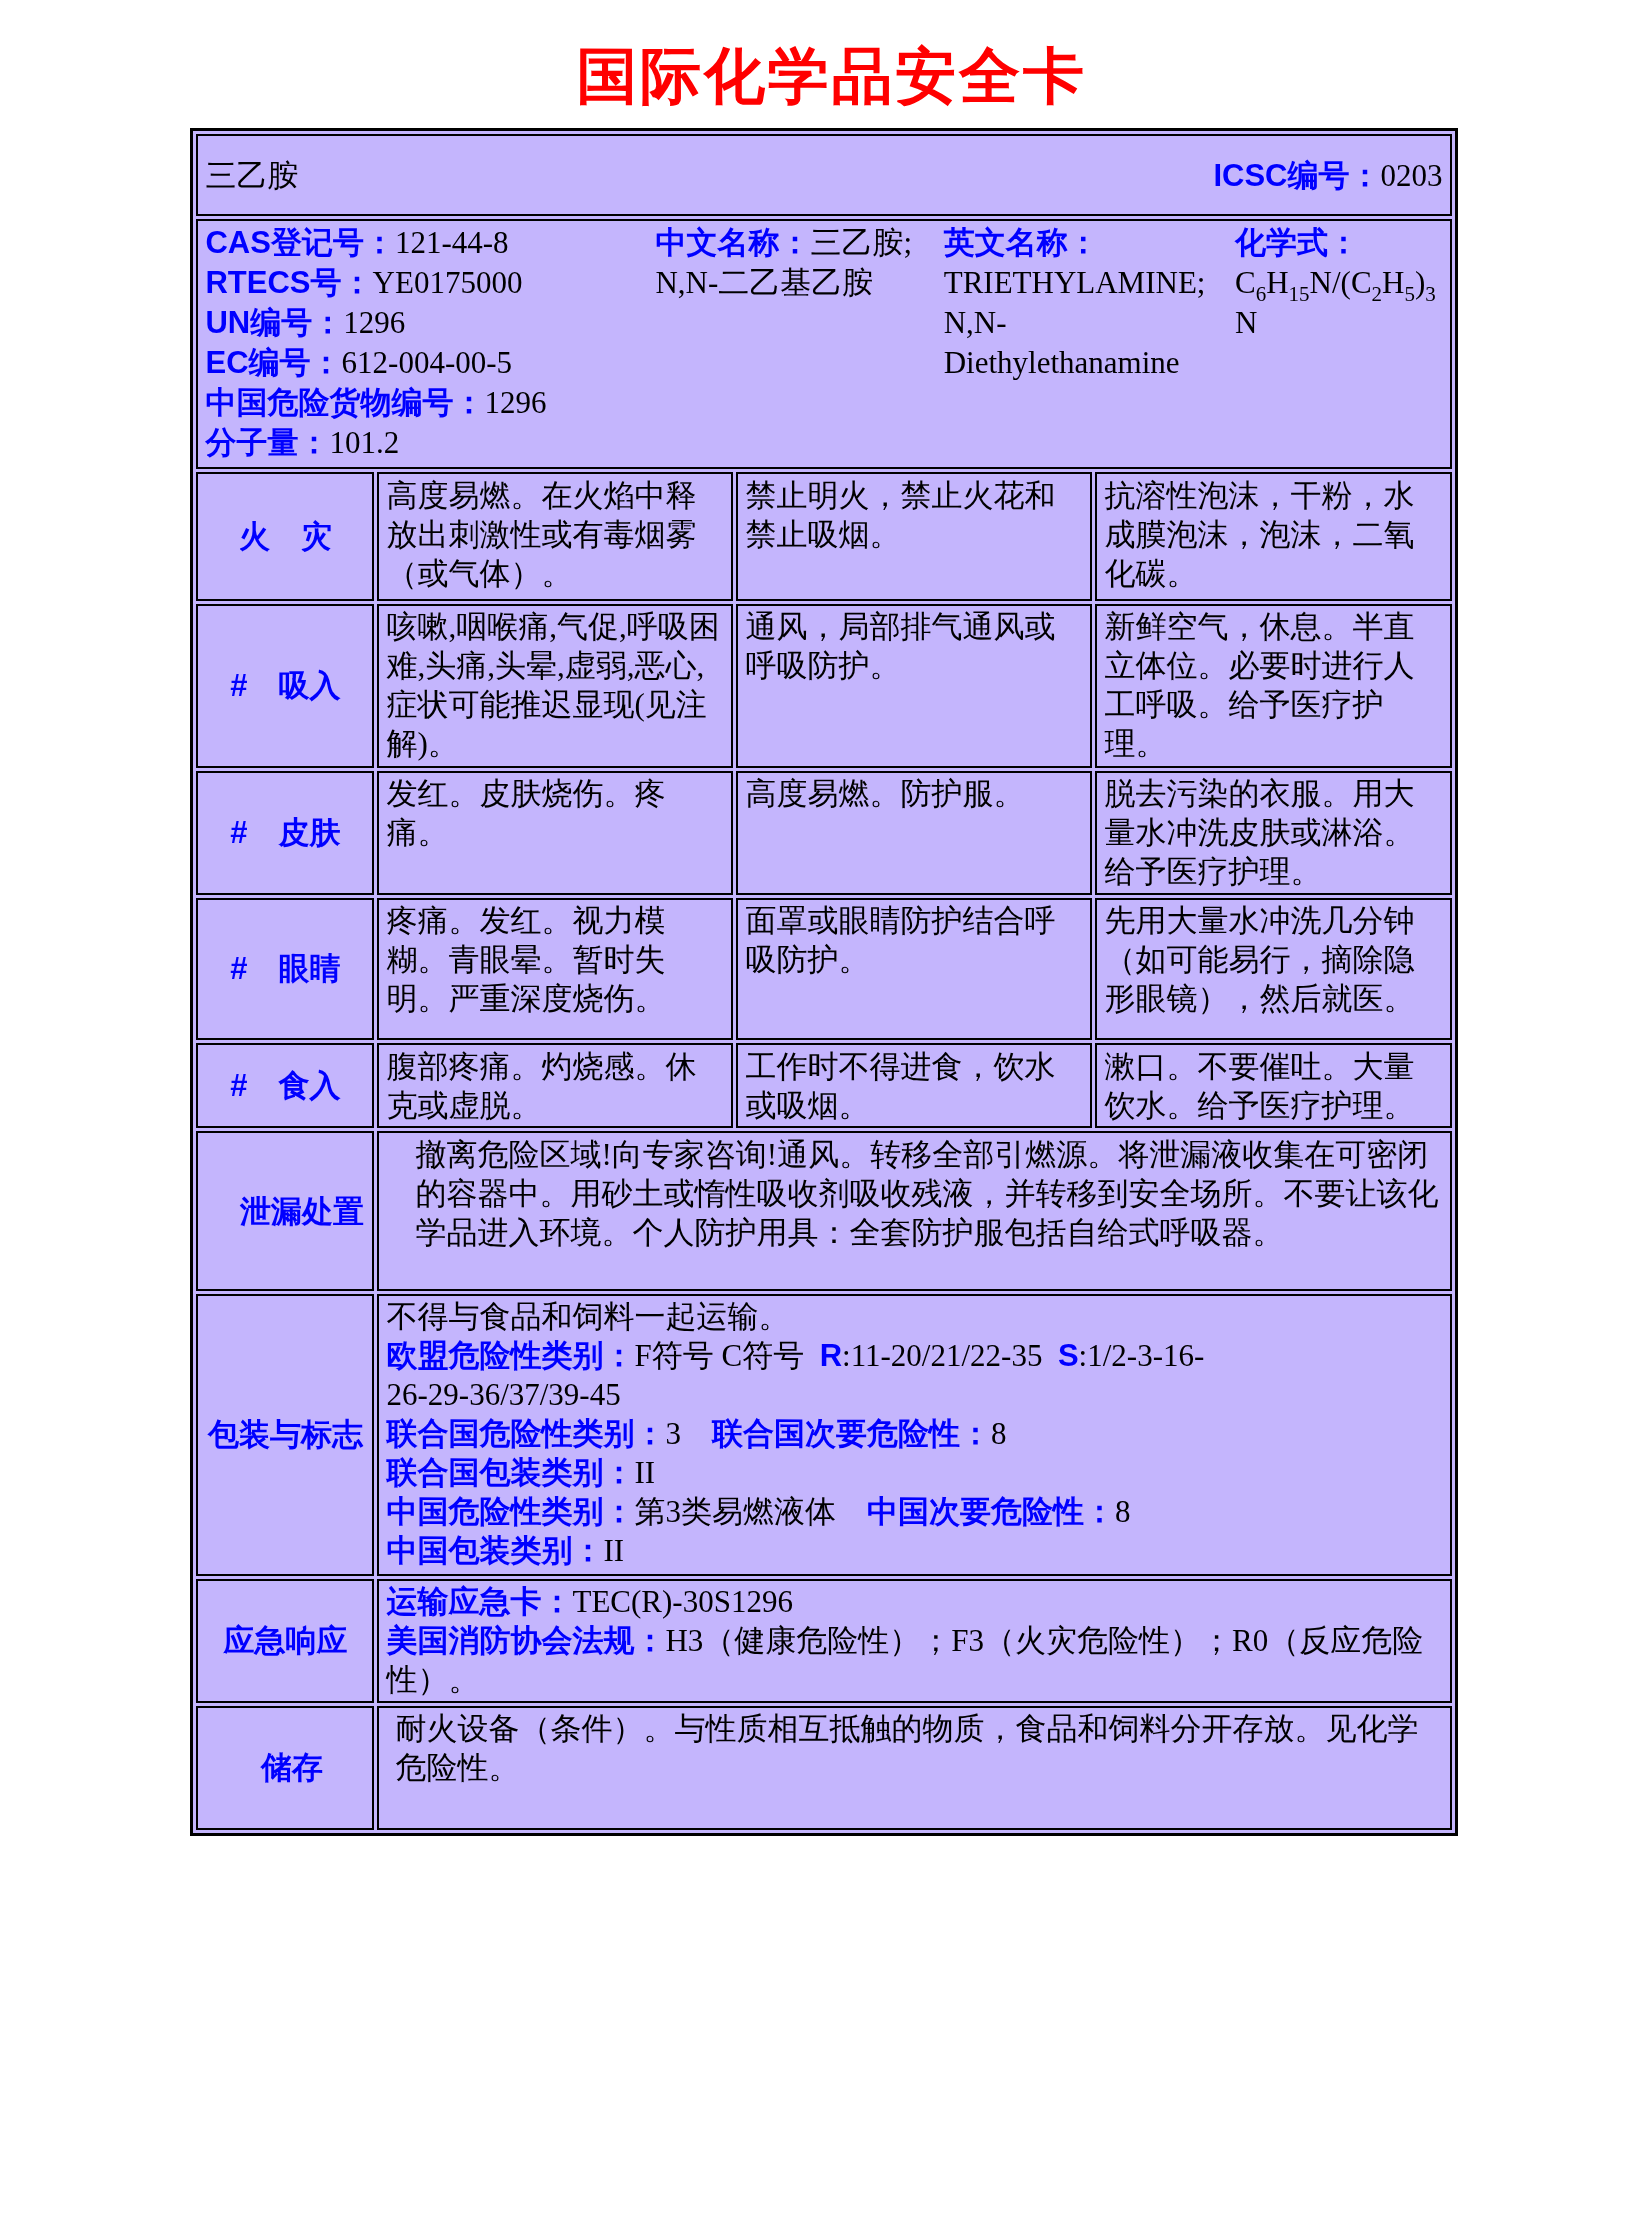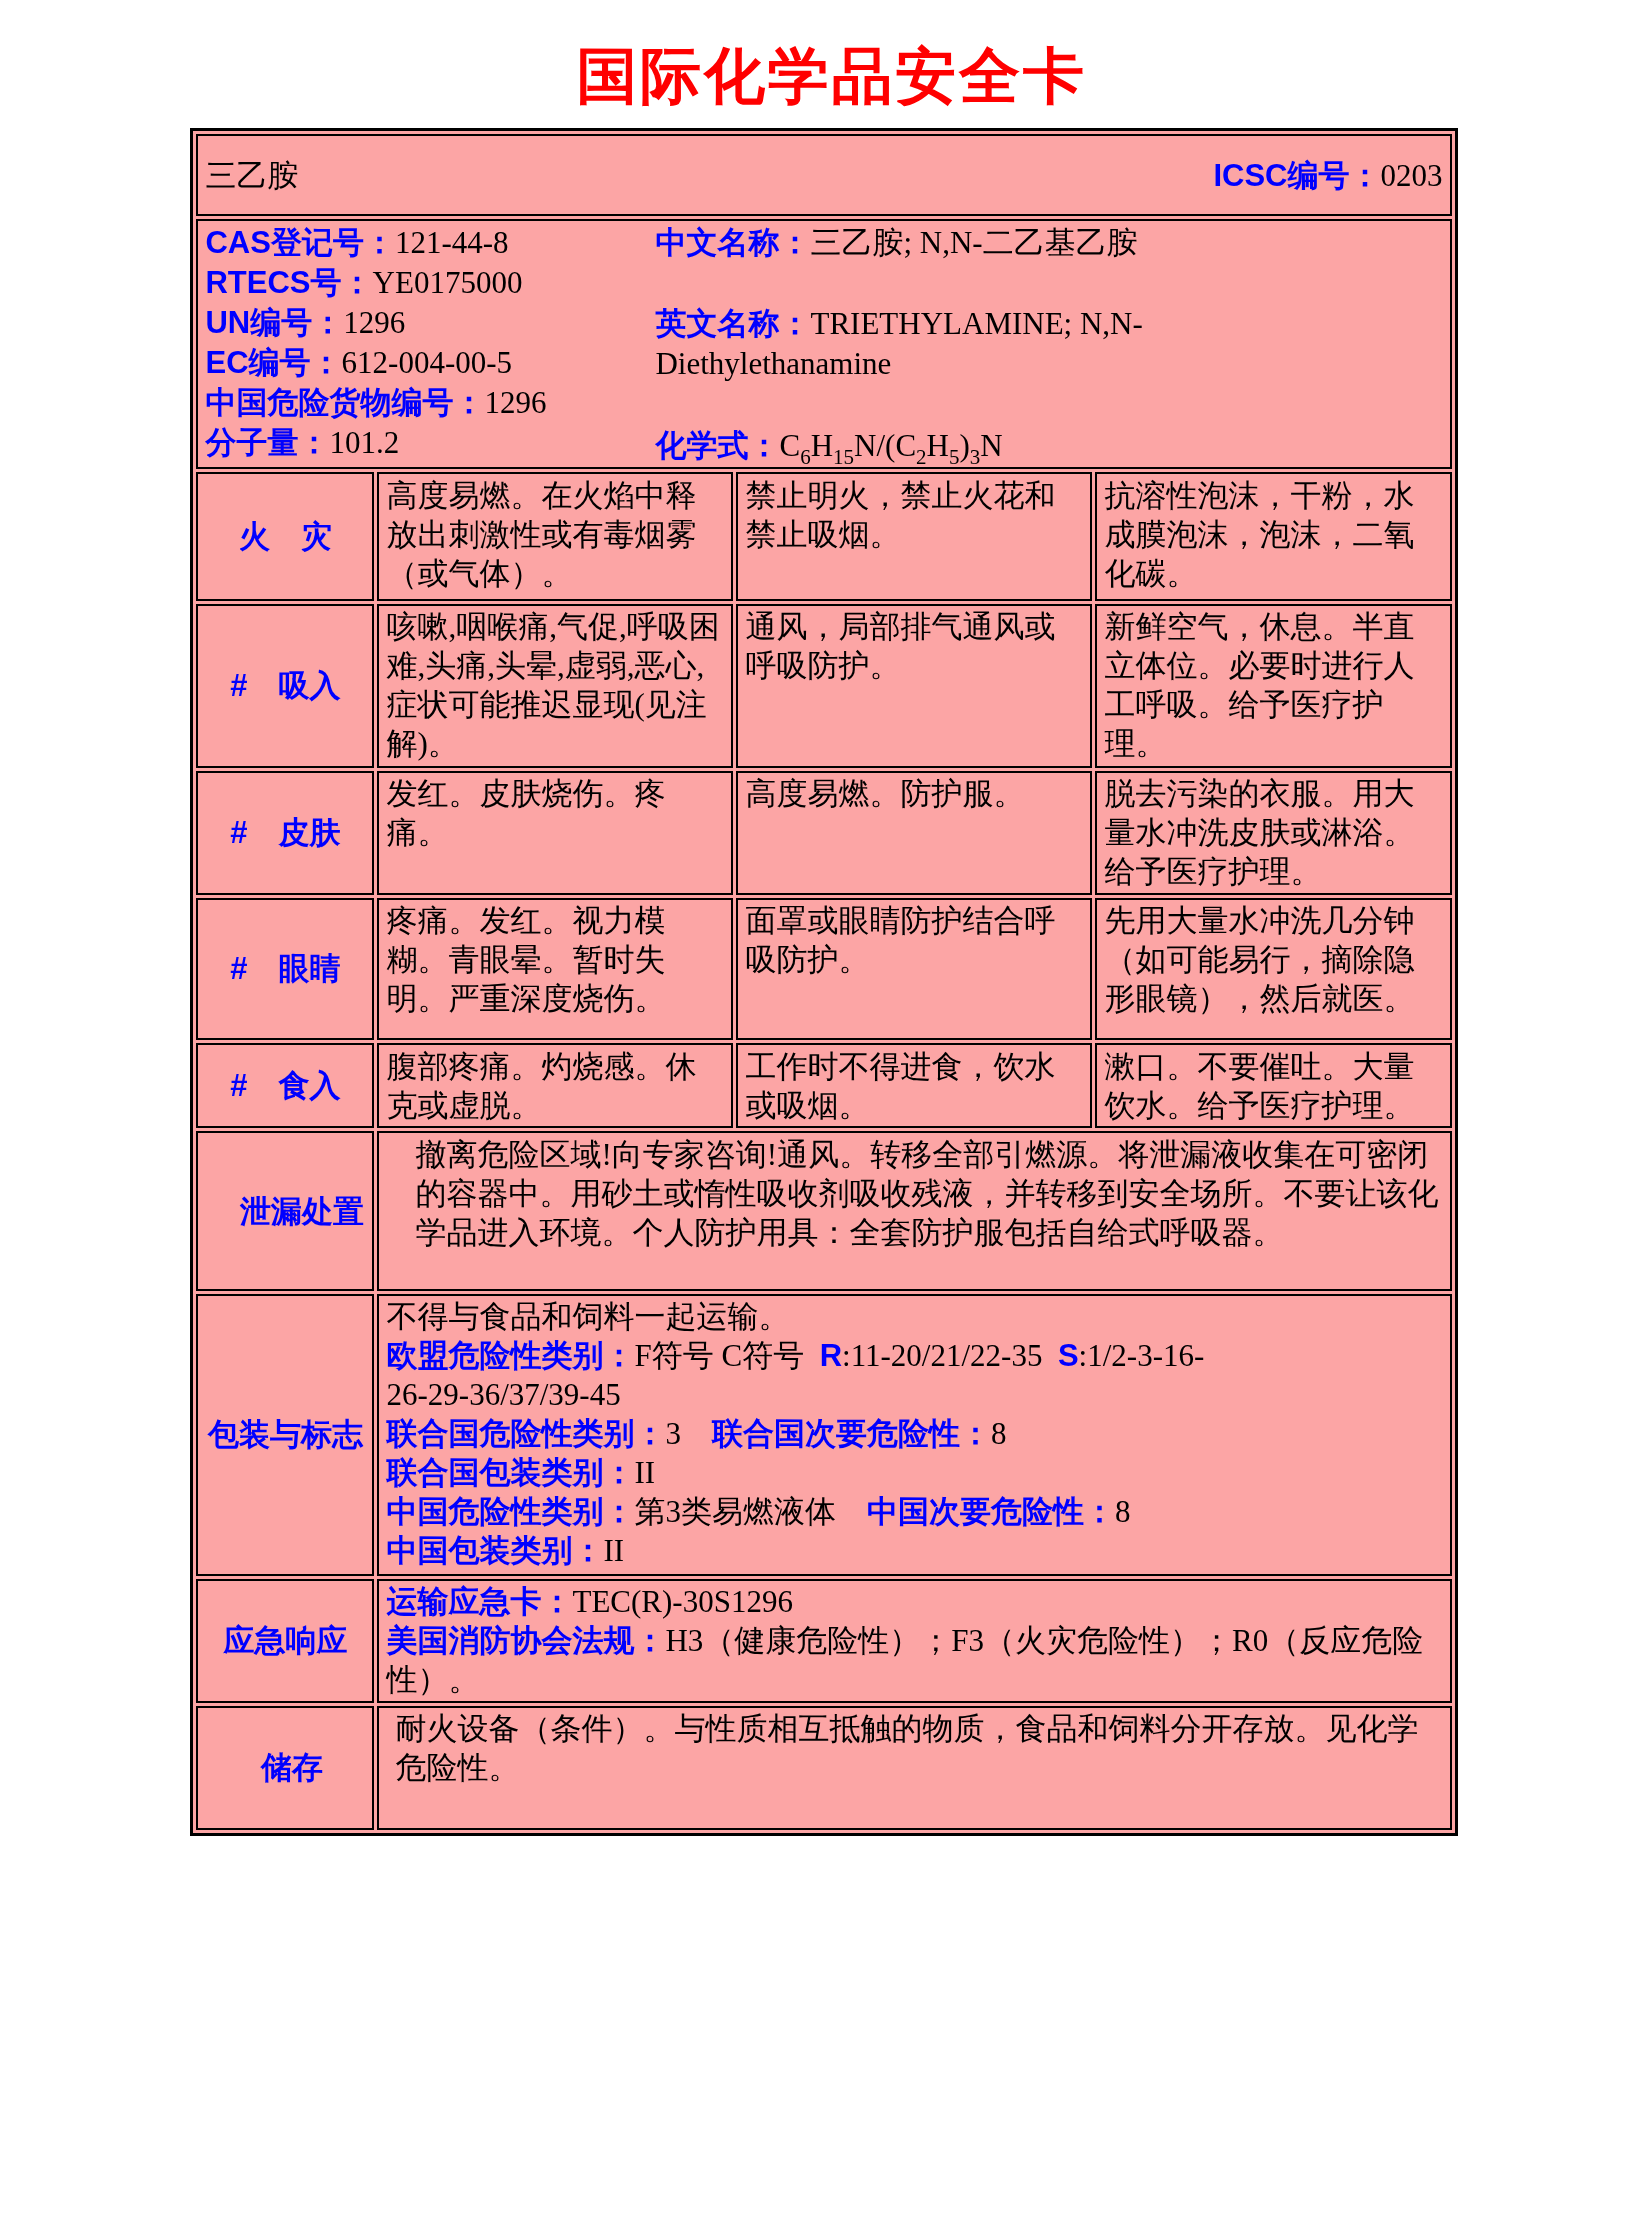--- a/index.html
+++ b/index.html
@@ -23,21 +23,21 @@
     letter-spacing: 2.8px;
     padding-left: 15px;
   }
   table.card {
     width: 1250px;
     margin: 9px auto;
     border: 3.5px solid #000000;
     border-collapse: separate;
     border-spacing: 3.5px;
     table-layout: fixed;
-    background: #fca5a5;
+    background: #c4b5fd;
   }
   col.c1 { width: 178px; }
   col.c2 { width: 356px; }
   col.c3 { width: 356px; }
   col.c4 { width: 356px; }
   td {
     border: 2.1px solid #000000;
     padding: 1.4px 7px;
     vertical-align: top;
     font-size: 31px;
@@ -79,21 +79,21 @@
   }
   .idwrap {
     display: flex;
     width: 100%;
     height: 100%;
   }
   .idleft { width: 450px; flex: 0 0 auto; }
   .idright {
     flex: 1 1 auto;
     display: flex;
-    flex-direction: column;
+    flex-direction: row;
     justify-content: space-between;
   }
   .line { white-space: pre-wrap; }
   .idleft .line, .idright .line { line-height: 40px; }
   sub {
     font-size: 21px;
     line-height: 0;
     vertical-align: -8.3px;
   }
   .hdr2 { display: block; }

